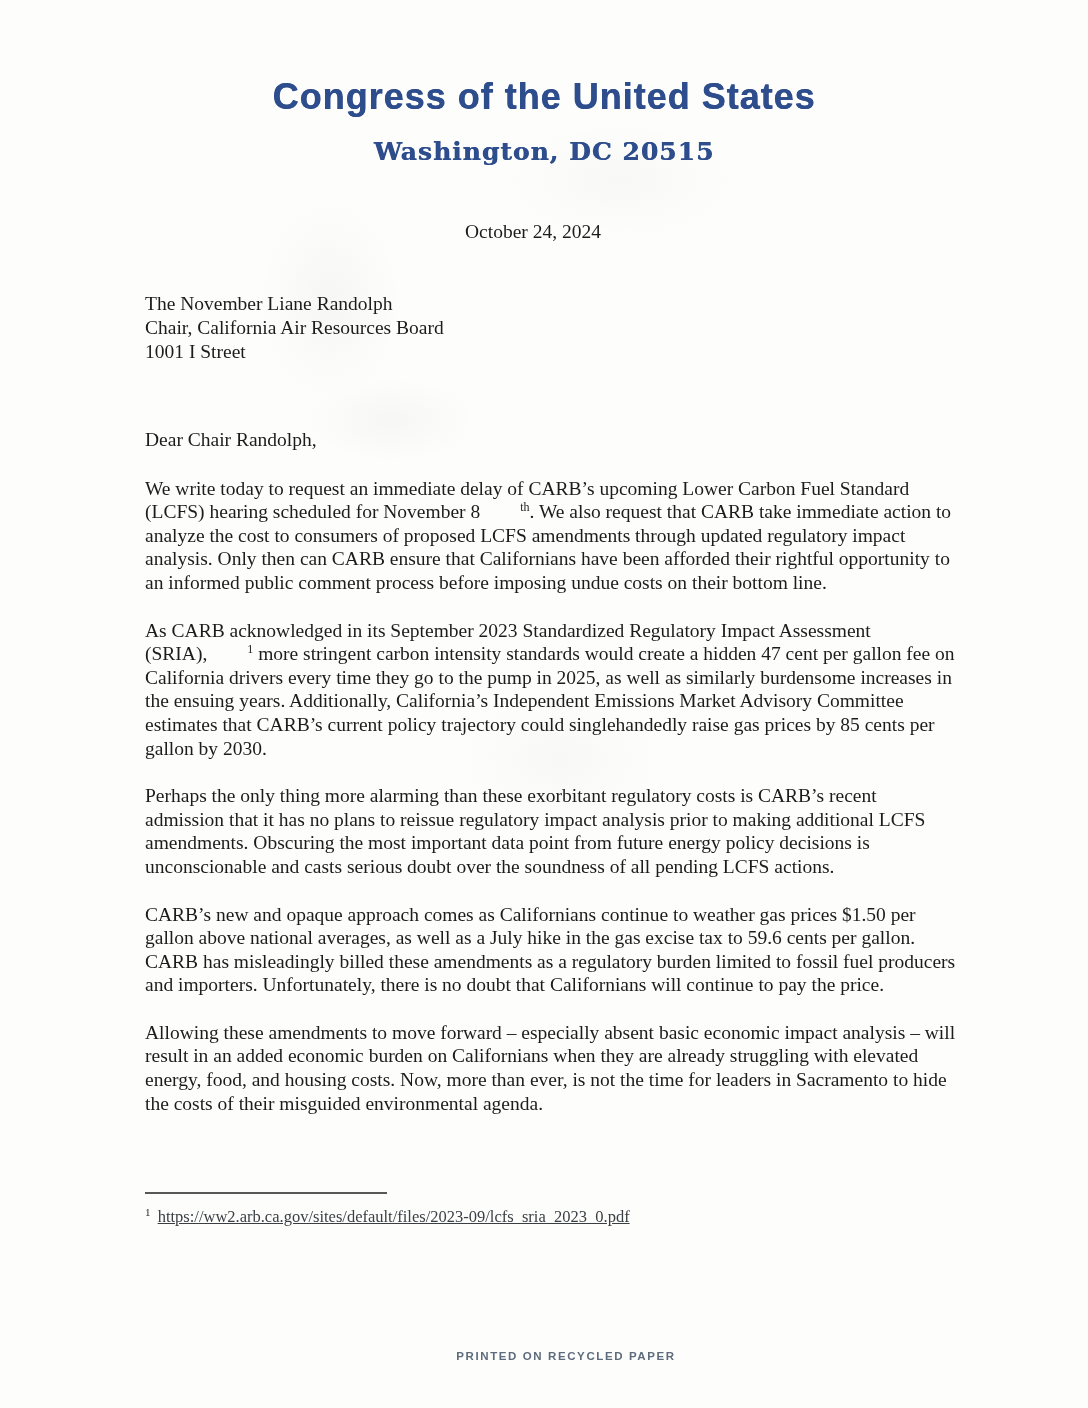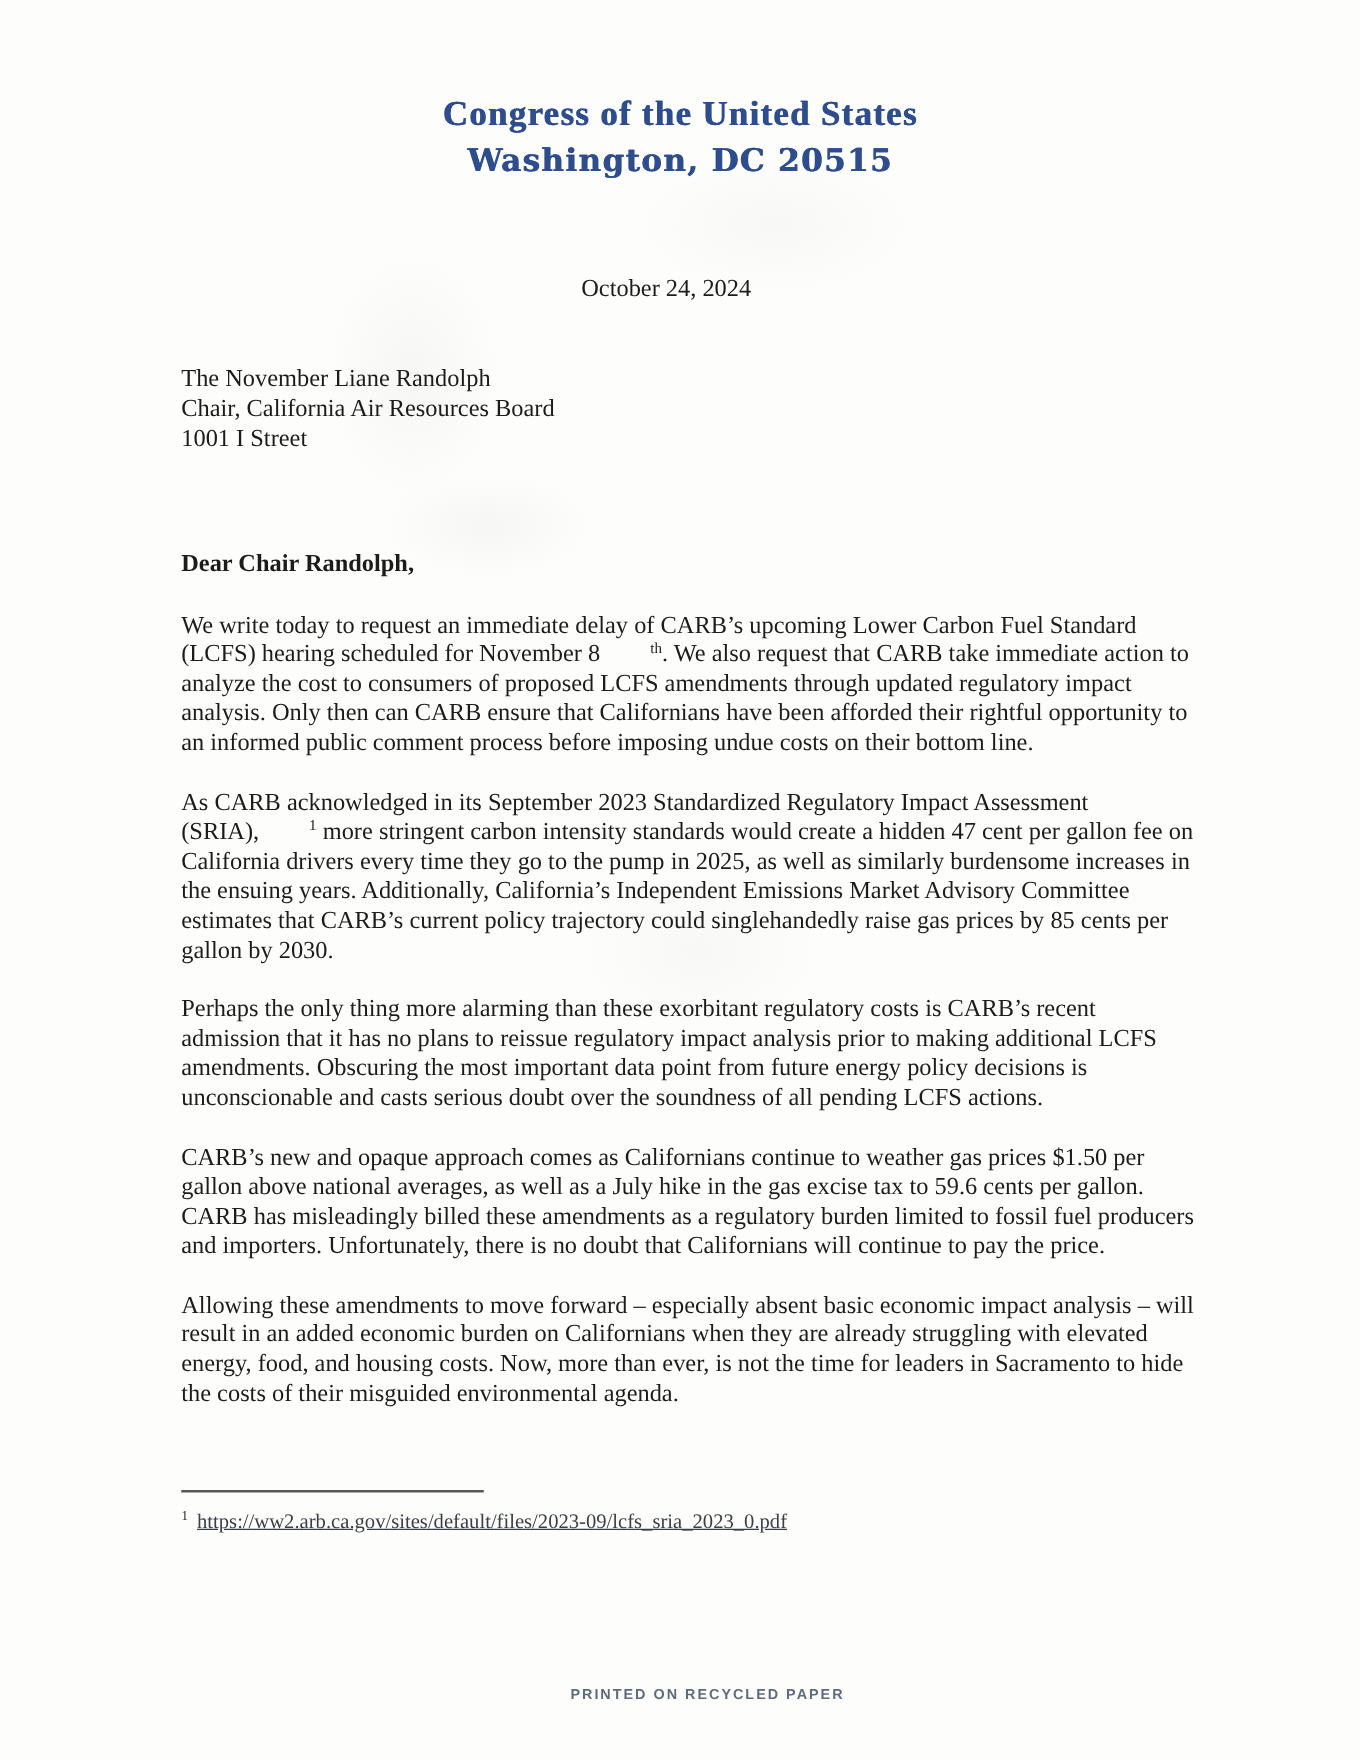--- a/index.html
+++ b/index.html
@@ -25,33 +25,33 @@
 
   
   .letterhead {
     position: absolute;
     top: 76px;
     left: 0;
     right: 0;
     text-align: center;
   }
   .letterhead-line1 {
-    font-family: Liberation Serif, serif;
+    font-family: Liberation Sans, sans-serif;
     font-weight: bold;
-    font-size: 28px;
+    font-size: 36px;
     letter-spacing: 1px;
     color: #2e4d8d;
     text-shadow: 0.6px 0 0 #2e4d8d;
   }
   .letterhead-line2 {
     font-family: "DejaVu Serif", serif;
     font-weight: bold;
     font-size: 25px;
     letter-spacing: 1px;
-    margin-top: 6px;
+    margin-top: 19px;
     color: #2e4d8d;
     text-shadow: 0.5px 0 0 #2e4d8d;
   }
 
   
   .date-line {
     position: absolute;
     top: 221px;
     left: 465px;
     font-size: 19.5px;
@@ -70,22 +70,21 @@
   .letter-body-wrap {
     position: absolute;
     top: 428px;
     left: 145px;
     width: 812px;
     font-size: 19.5px;
     line-height: 23.6px;
     text-align: left;
   }
   .salutation {
-    margin: 12px 0 25px 0;
-    font-weight: bold;
+    margin: 0 0 25px 0;
   }
   .letter-body p {
     margin: 0 0 24px 0;
   }
   .letter-body sup {
     font-size: 12px;
     line-height: 0;
     vertical-align: super;
     margin-left: 40px;
   }

